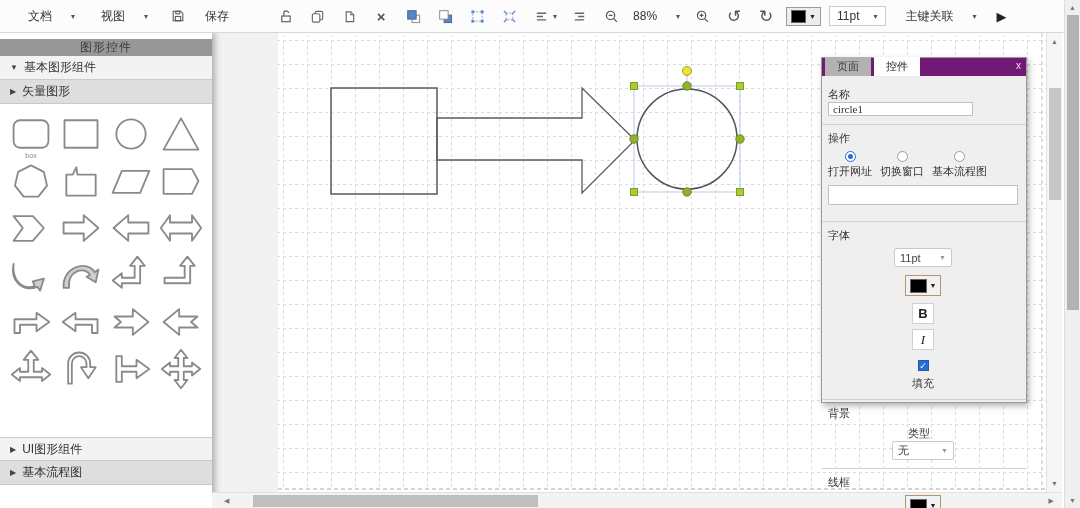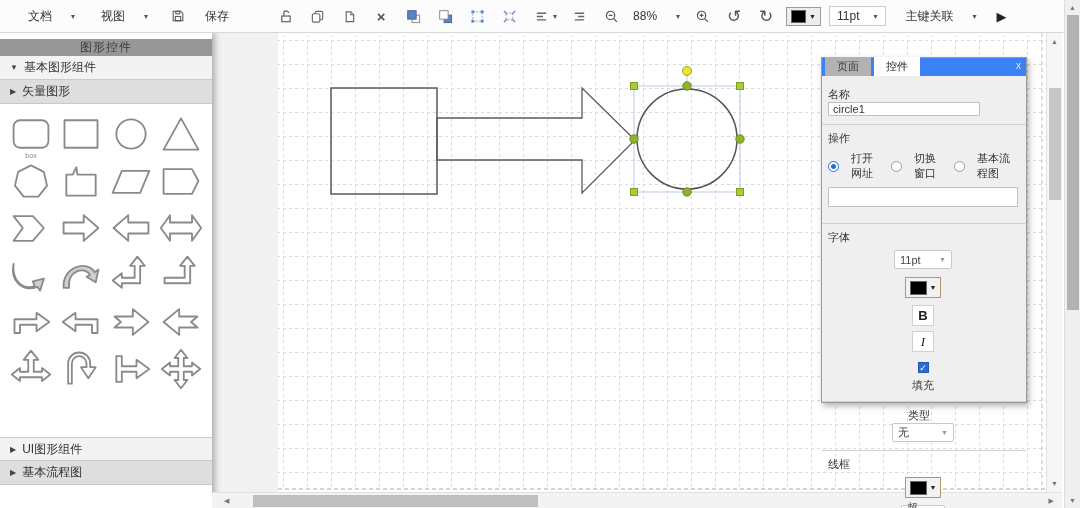--- a/index.html
+++ b/index.html
@@ -40,35 +40,35 @@
   .flow-preview { position:absolute; left:0; top:452px; width:212px; height:56px; background:#fff; }
 
   
   .canvas { position:absolute; left:212px; top:33px; width:834px; height:459px; background:#f1f1f1; z-index:1; }
   .canvas svg { position:absolute; left:0; top:0; }
 
   
   .panel { position:absolute; left:821px; top:57px; width:206px; height:346px; background:#efefef;
     border:1px solid #9a9a9a; box-shadow:2px 3px 6px rgba(0,0,0,.3); z-index:40;
     font-size:11px; color:#333; }
-  .panel-tabs { height:18px; background:#3b82f6; display:flex; align-items:flex-end; position:relative; }
+  .panel-tabs { height:18px; background:#701a75; display:flex; align-items:flex-end; position:relative; }
   .ptab { padding:2px 12px 2px 12px; font-size:11px; margin-left:3px; }
   .ptab-inactive { background:#b2b2b2; color:#3a3a3a; }
   .ptab-active { background:#fff; color:#222; }
   .panel-close { position:absolute; right:5px; top:2px; color:#e8e8e8; font-size:10px; }
   .panel-body { padding:7px 8px 0 6px; }
   .prow { display:flex; align-items:flex-start; margin-bottom:7px;flex-direction:column; }
   .plabel { width:34px; padding-top:4px; flex:none; }
   .pinput { flex:1; height:19px; background:#fff; border:1px solid #c2c2c2; font-size:11px;
-    padding:0 4px; color:#333; font-family:Liberation Sans, sans-serif; }
+    padding:0 4px; color:#333; font-family:Liberation Serif, serif; }
   .ptextarea { flex:1; height:44px; background:#fff; border:1px solid #c2c2c2; resize:none; font-family:inherit; }
   .pdivider { border-top:1px solid #d2d2d2; margin:8px -8px 6px -6px; }
   .psection { margin-bottom:5px; color:#333; }
   .radio-row { display:flex; align-items:center; gap:8px; margin-bottom:6px; font-size:11px; }
-  .radio { display:flex; align-items:center; gap:12px; }
+  .radio { display:flex; align-items:center; gap:2px;flex-direction:column; }
   .rdot { width:11px; height:11px; border-radius:50%; border:1px solid #9a9a9a; background:#fff; flex:none; position:relative; }
   .rdot.sel { border-color:#2b6cd4; }
   .rdot.sel::after { content:""; position:absolute; left:2px; top:2px; width:5px; height:5px;
     border-radius:50%; background:#2b6cd4; }
   .wide-input { width:100%; height:20px; background:#fff; border:1px solid #c2c2c2; margin-bottom:8px; }
   .dd { display:inline-flex; align-items:center; justify-content:space-between; background:#fff;
     border:1px solid #c9c9c9; border-radius:2px; height:19px; padding:0 5px; gap:8px; color:#444; }
   .dd .dcaret { font-size:7px; color:#999; }
   .pswatch { display:inline-flex; align-items:center; gap:3px; border:1px solid #b5956e; background:#f2f2f2;
     height:21px; padding:0 4px; }
@@ -437,20 +437,21 @@
       </span>
     </div>
     <div class="prow" style="align-items:center; gap:5px">
       <span class="bi-btn" style="font-weight:bold">B</span>
       <span class="bi-btn" style="font-style:italic; font-family:'Liberation Serif',serif">I</span>
       <span style="width:6px"></span>
       <span class="chk">✓</span>
       <span>填充</span>
     </div>
     <div class="pdivider"></div>
+    <div class="psection">背景</div>
     <div class="prow" style="align-items:center">
       <span class="plabel" style="padding-top:0; width:30px">类型</span>
       <span class="dd" style="width:62px">
         <span>无</span>
           <span class="dcaret">▼</span>
       </span>
     </div>
     <div class="pdivider"></div>
     <div class="psection">线框</div>
     <div class="prow" style="align-items:center; gap:7px">

